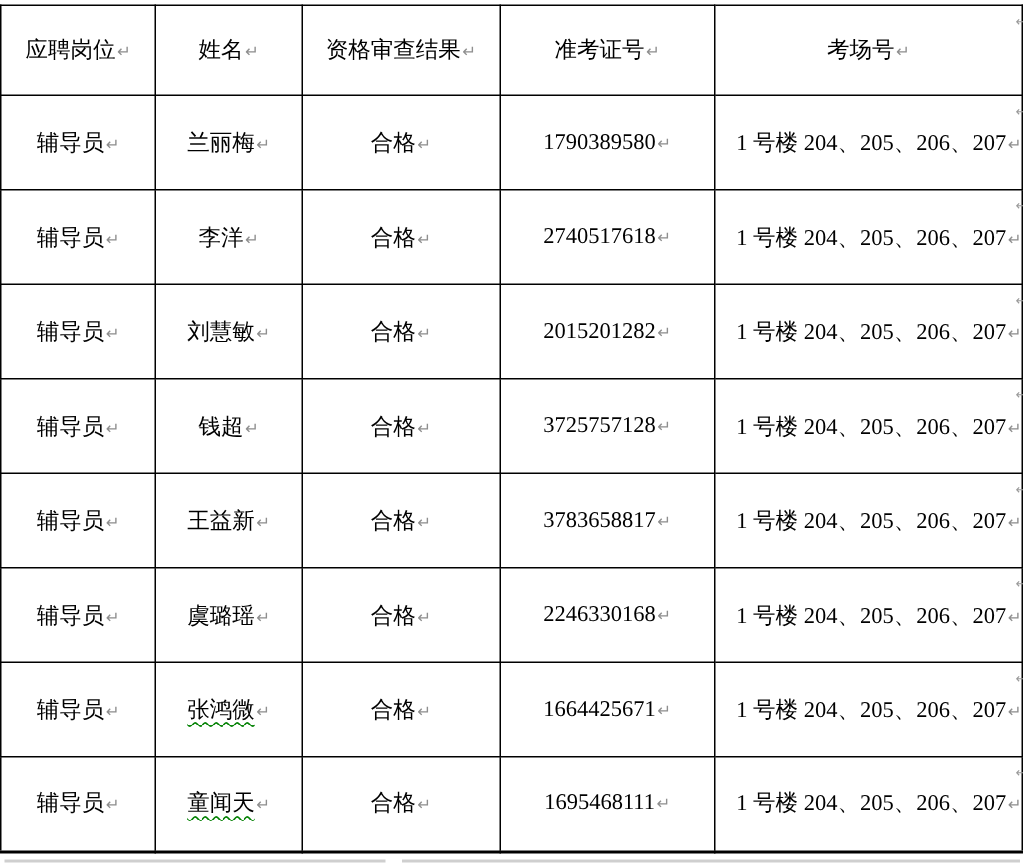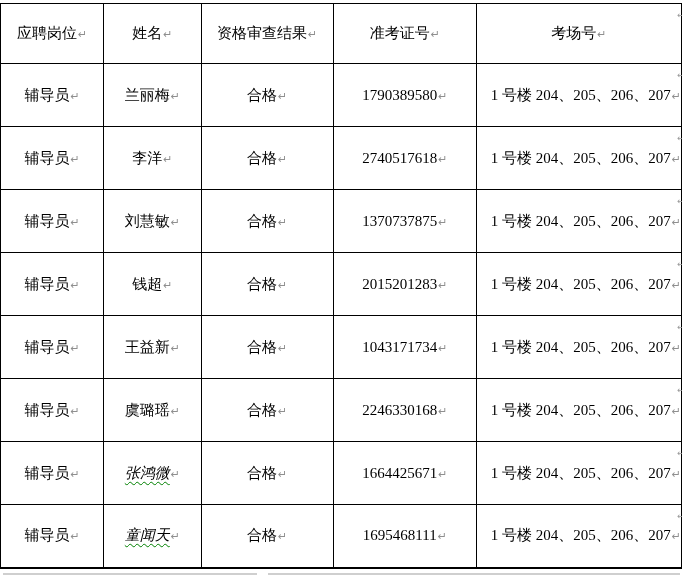--- a/index.html
+++ b/index.html
@@ -42,21 +42,20 @@
     color: #8f8f8f;
     font-size: 11px;
     margin-left: 1px;
   }
   .spell {
     text-decoration-line: underline;
     text-decoration-style: wavy;
     text-decoration-color: #008000;
     text-decoration-thickness: 1px;
     text-underline-offset: 3px;
-    font-style: italic;
   }
   .row-end-mark {
     position: absolute;
     left: 677px;
     font-family: "DejaVu Sans", sans-serif;
     color: #9a9a9a;
     font-size: 9px;
     line-height: 9px;
   }
   .next-edge {
@@ -100,35 +99,35 @@
       <td><span>辅导员</span><span class="mark">↵</span></td>
       <td><span>李洋</span><span class="mark">↵</span></td>
       <td><span>合格</span><span class="mark">↵</span></td>
       <td><span>2740517618</span><span class="mark">↵</span></td>
       <td class="room-cell"><span>1 号楼 204、205、206、207</span><span class="mark">↵</span></td>
     </tr>
     <tr>
       <td><span>辅导员</span><span class="mark">↵</span></td>
       <td><span>刘慧敏</span><span class="mark">↵</span></td>
       <td><span>合格</span><span class="mark">↵</span></td>
-      <td><span>1370737875</span><span class="mark">↵</span></td>
+      <td><span>2015201282</span><span class="mark">↵</span></td>
       <td class="room-cell"><span>1 号楼 204、205、206、207</span><span class="mark">↵</span></td>
     </tr>
     <tr>
       <td><span>辅导员</span><span class="mark">↵</span></td>
       <td><span>钱超</span><span class="mark">↵</span></td>
       <td><span>合格</span><span class="mark">↵</span></td>
-      <td><span>2015201283</span><span class="mark">↵</span></td>
+      <td><span>3725757128</span><span class="mark">↵</span></td>
       <td class="room-cell"><span>1 号楼 204、205、206、207</span><span class="mark">↵</span></td>
     </tr>
     <tr>
       <td><span>辅导员</span><span class="mark">↵</span></td>
       <td><span>王益新</span><span class="mark">↵</span></td>
       <td><span>合格</span><span class="mark">↵</span></td>
-      <td><span>1043171734</span><span class="mark">↵</span></td>
+      <td><span>3783658817</span><span class="mark">↵</span></td>
       <td class="room-cell"><span>1 号楼 204、205、206、207</span><span class="mark">↵</span></td>
     </tr>
     <tr>
       <td><span>辅导员</span><span class="mark">↵</span></td>
       <td><span>虞璐瑶</span><span class="mark">↵</span></td>
       <td><span>合格</span><span class="mark">↵</span></td>
       <td><span>2246330168</span><span class="mark">↵</span></td>
       <td class="room-cell"><span>1 号楼 204、205、206、207</span><span class="mark">↵</span></td>
     </tr>
     <tr>

